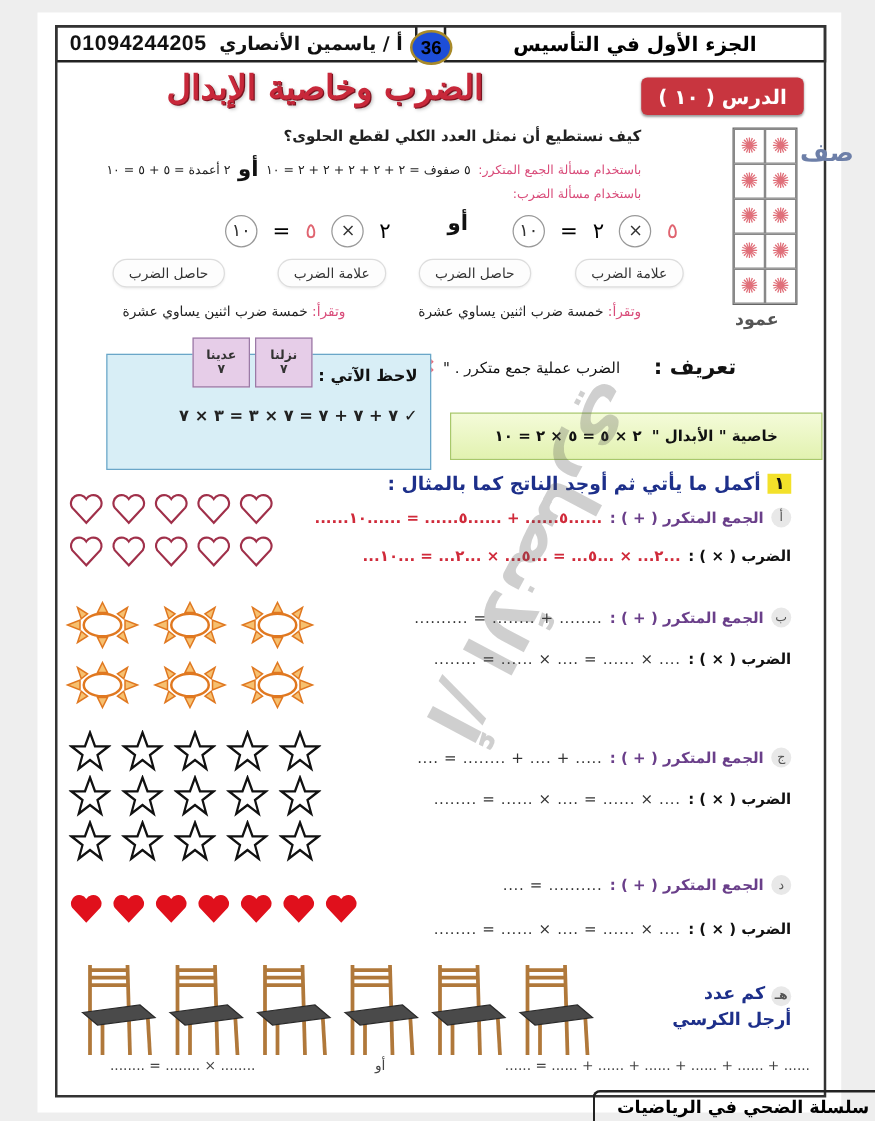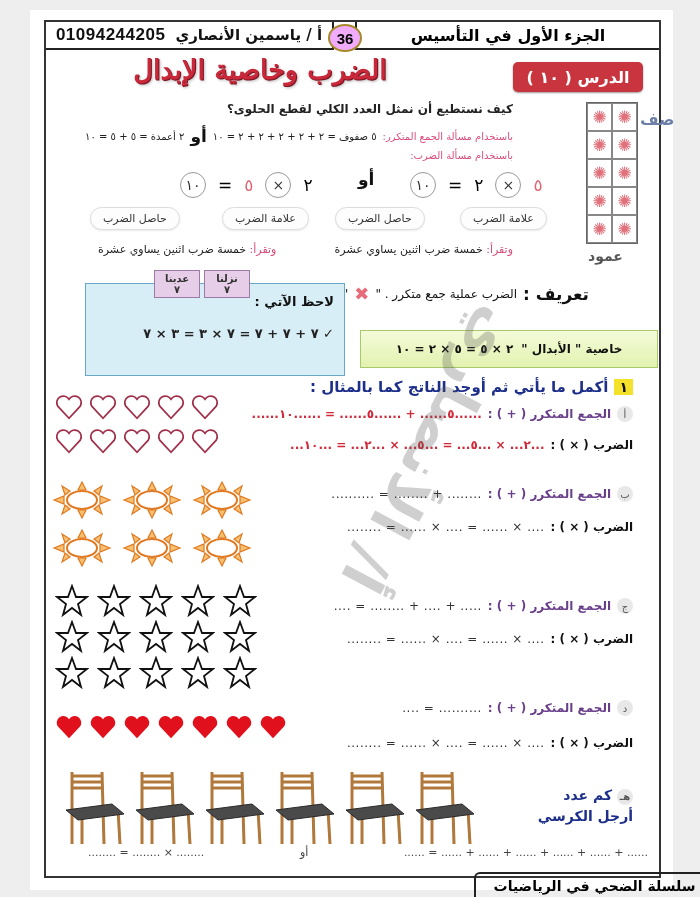--- a/index.html
+++ b/index.html
@@ -7,57 +7,57 @@
   body { font-family: "DejaVu Sans", sans-serif; position: relative; }
   .page { position: absolute; left: 30px; top: 10px; width: 643px; height: 880px; background: #ffffff; }
   .frame { position: absolute; left: 14px; top: 10px; width: 617px; height: 858px; border: 2px solid #333; }
   .abs { position: absolute; }
   .rtl { direction: rtl; }
 
   
   .hdr-left { left: 14px; top: 10px; width: 290px; height: 30px; border: 2px solid #222; border-top: 2px solid #222; display: flex; align-items: center; justify-content: center; gap: 10px; font-weight: bold; font-size: 15px; color: #111; }
   .phone { font-family: "Liberation Sans", sans-serif; font-weight: bold; font-size: 17px; letter-spacing: 0.5px; }
   .hdr-right { left: 325px; top: 10px; width: 306px; height: 30px; border: 2px solid #222; display: flex; align-items: center; justify-content: center; font-weight: bold; font-size: 16px; }
-  .page-num { left: 298px; top: 14px; width: 34px; height: 28px; border-radius: 50%; border: 2px solid #a88a2a; background: #f0abfc; display: flex; align-items: center; justify-content: center; font-weight: bold; font-size: 15px; font-family: "Liberation Sans", sans-serif; z-index: 3; }
+  .page-num { left: 298px; top: 14px; width: 34px; height: 28px; border-radius: 50%; border: 2px solid #a88a2a; background: #1d4ed8; display: flex; align-items: center; justify-content: center; font-weight: bold; font-size: 15px; font-family: "Liberation Sans", sans-serif; z-index: 3; }
 
   .title { left: 70px; top: 44px; width: 320px; text-align: center; font-size: 27px; font-weight: bold; color: #c8283a; text-shadow: 1px 1px 0 #7a1420, 2px 2px 3px rgba(0,0,0,0.25); font-family: "DejaVu Serif", serif; }
   .lesson-badge { left: 483px; top: 52px; width: 130px; height: 30px; background: #c8353f; border-radius: 5px; color: #fff; font-weight: bold; font-size: 16px; display: flex; align-items: center; justify-content: center; box-shadow: 0 1px 2px rgba(0,0,0,0.4); }
 
   
   .question { right: 160px; top: 92px; font-size: 12px; color: #222; font-weight: bold; }
   .line-pink { font-size: 10px; color: #d94c7a; }
   .line-black { font-size: 10px; color: #222; }
   .l1 { right: 160px; top: 116px; display: flex; gap: 6px; align-items: center; }
   .l2 { right: 160px; top: 140px; }
   .big-or { font-size: 17px; font-weight: bold; color: #111; }
 
   .grid-box { left: 556px; top: 92px; width: 52px; height: 142px; border: 1.5px solid #666; display: grid; grid-template-columns: 1fr 1fr; grid-template-rows: repeat(5, 1fr); }
   .grid-cell { border: 0.5px solid #888; display: flex; align-items: center; justify-content: center; color: #e0707a; font-size: 17px; }
-  .row-label { left: 610px; top: 100px; color: #6d7fa8; font-size: 16px; font-weight: bold; }
+  .row-label { left: 610px; top: 100px; color: #6d7fa8; font-size: 20px; font-weight: bold; }
   .col-label { left: 558px; top: 238px; color: #555; font-size: 14px; font-weight: bold; }
 
   .eq { display: flex; align-items: center; gap: 12px; font-size: 17px; }
   .circ { width: 26px; height: 26px; border-radius: 50%; border: 1.5px solid #999; display: inline-flex; align-items: center; justify-content: center; font-size: 14px; color: #333; }
   .pinknum { color: #e06470; }
   .eq1 { left: 380px; top: 162px; }
   .eq2 { left: 150px; top: 162px; }
   .or2 { left: 328px; top: 159px; }
   .pill { border: 1px solid #ddd; border-radius: 14px; padding: 4px 12px; font-size: 11px; color: #333; background: #fdfdfd; box-shadow: 0 1px 2px rgba(0,0,0,0.08); }
   .read-line { font-size: 11px; color: #222; }
   .read-line .pk { color: #d94c7a; }
 
   
   .def { right: 84px; top: 273px; font-size: 12px; color: #111; display: flex; align-items: center; gap: 6px; }
-  .def-label { font-size: 17px; font-weight: bold; }
+  .def-label { font-size: 17px; font-weight: bold; margin-left: 21px; }
   .xmark { color: #e86b7a; font-size: 18px; }
 
   .prop-box { left: 330px; top: 320px; width: 298px; height: 38px; border: 1.5px solid #a8c86a; background: linear-gradient(#f4fbd9, #e2f2b0); display: flex; align-items: center; justify-content: center; gap: 8px; font-size: 12px; font-weight: bold; color: #111; }
   .note-box { left: 55px; top: 273px; width: 260px; height: 93px; border: 1.5px solid #6aa6c8; background: #d8eef6; }
   .note-title { right: 10px; top: 10px; font-weight: bold; font-size: 13px; color: #111; }
-  .note-tab { top: -14px; width: 46px; height: 28px; background: #e6cde8; border: 1px solid #9b7aa6; display: flex; flex-direction: column; align-items: center; justify-content: center; font-size: 10px; font-weight: bold; color: #333; }
+  .note-tab { top: -14px; width: 46px; height: 40px; background: #e6cde8; border: 1px solid #9b7aa6; display: flex; flex-direction: column; align-items: center; justify-content: center; font-size: 10px; font-weight: bold; color: #333; }
   .note-row { right: 10px; font-size: 13px; font-weight: bold; color: #222; letter-spacing: 1px; }
 
   .ex-head { right: 40px; top: 368px; display: flex; align-items: center; gap: 6px; font-weight: bold; font-size: 15px; color: #1d2f8a; }
   .num-badge { background: #f3e12a; padding: 0 5px; color: #111; font-size: 14px; }
 
   .ex-row { right: 40px; display: flex; align-items: center; gap: 6px; font-size: 12px; color: #222; }
   .letter { width: 16px; height: 16px; border-radius: 50%; background: #e8e8e8; display: inline-flex; align-items: center; justify-content: center; font-size: 10px; color: #555; }
   .lbl-purple { color: #6a3f8a; font-weight: bold; }
   .lbl-bold { font-weight: bold; color: #111; }
   .fill { letter-spacing: 0.5px; color: #333; }

